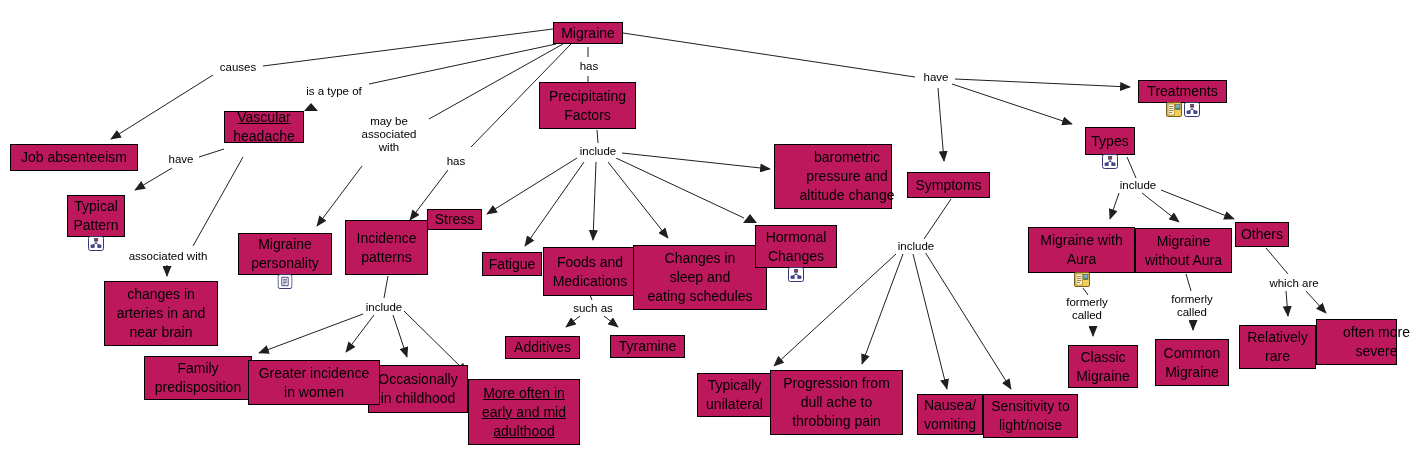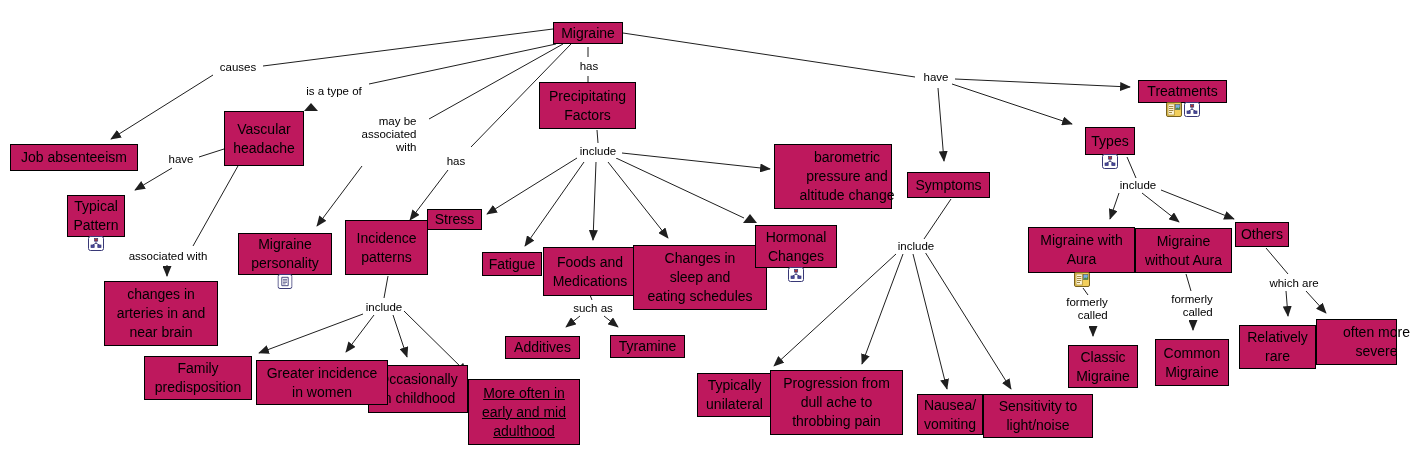--- a/index.html
+++ b/index.html
@@ -10,21 +10,21 @@
   #edges{position:absolute;left:0;top:0;z-index:1;}
   .node{
     position:absolute;z-index:2;box-sizing:border-box;
     display:flex;align-items:center;justify-content:center;
     background:#be185d;border:1px solid #000000;color:#000;
     font-size:14px;line-height:19px;text-align:center;white-space:pre;
   }
   .link-label{
     position:absolute;z-index:3;transform:translateX(-50%);
     background:#ffffff;color:#000;padding:0 2px;
-    font-size:11.5px;line-height:13px;text-align:right;white-space:pre;
+    font-size:11.5px;line-height:13px;text-align:center;white-space:pre;
   }
   .icon-row{
     position:absolute;z-index:4;transform:translateX(-50%);
     display:flex;gap:2px;
   }
   .res-icon{display:block;line-height:0;cursor:pointer;}
   .res-icon svg{display:block;}
 </style>
 </head>
 <body>
@@ -130,21 +130,21 @@
     </g>
 
     <g>
       <line x1="1266" y1="248" x2="1288" y2="274"></line>
       <line x1="1286" y1="291" x2="1288" y2="316" marker-end="url(#arr)"></line>
       <line x1="1306" y1="291" x2="1326" y2="313" marker-end="url(#arr)"></line>
     </g>
   </svg>
 <div class="node" style="left: 553px; top: 22px; width: 70px; height: 22px;">Migraine</div>
     <div class="node" style="left: 10px; top: 144px; width: 128px; height: 27px;">Job absenteeism</div>
-    <div class="node" style="left: 224px; top: 111px; width: 80px; height: 55px;">Vascular
+    <div class="node" style="left: 224px; top: 111px; width: 80px; height: 32px; text-decoration: underline;">Vascular
 headache</div>
     <div class="node" style="left: 67px; top: 195px; width: 58px; height: 42px;">Typical
 Pattern</div>
     <div class="icon-row" style="left: 96px; top: 236px;">
       <span class="res-icon">
         <svg width="16" height="15" viewBox="0 0 16 15">
           <rect x="0.5" y="0.5" width="15" height="14" rx="2" fill="#fff" stroke="#383876"></rect>
           <rect x="6.5" y="2.5" width="3.2" height="2.6" fill="#b03434" stroke="#383876" stroke-width="0.7"></rect>
           <path d="M8 5.2v2 M8 7.2L4.6 9 M8 7.2l3.4 1.8" stroke="#383876" stroke-width="0.9"></path>
           <rect x="3" y="9" width="3.2" height="2.6" fill="#4a4aa0" stroke="#383876" stroke-width="0.7"></rect>
@@ -248,35 +248,35 @@
     <div class="node" style="left: 1155px; top: 339px; width: 74px; height: 47px;">Common
 Migraine</div>
     <div class="node" style="left: 1239px; top: 325px; width: 77px; height: 44px;">Relatively
 rare</div>
     <div class="node" style="left: 1316px; top: 319px; width: 81px; height: 46px; padding-left: 40px;">often more
 severe</div>
     <div class="node" style="left: 144px; top: 356px; width: 108px; height: 44px;">Family
 predisposition</div>
     <div class="node" style="left: 368px; top: 365px; width: 100px; height: 48px;">Occasionally
 in childhood</div>
-    <div class="node" style="left: 248px; top: 360px; width: 132px; height: 45px; margin-left: 8px;">Greater incidence
+    <div class="node" style="left: 248px; top: 360px; width: 132px; height: 45px;">Greater incidence
 in women</div>
     <div class="node" style="left: 468px; top: 379px; width: 112px; height: 66px; text-decoration: underline;">More often in
 early and mid
 adulthood</div>
     <div class="node" style="left: 505px; top: 336px; width: 75px; height: 23px;">Additives</div>
     <div class="node" style="left: 610px; top: 335px; width: 75px; height: 23px;">Tyramine</div>
     <div class="node" style="left: 697px; top: 373px; width: 75px; height: 44px;">Typically
 unilateral</div>
     <div class="node" style="left: 770px; top: 370px; width: 133px; height: 65px;">Progression from
 dull ache to
 throbbing pain</div>
     <div class="node" style="left: 917px; top: 394px; width: 66px; height: 41px;">Nausea/
 vomiting</div>
-    <div class="node" style="left: 983px; top: 394px; width: 110px; height: 44px;">Sensitivity to
+    <div class="node" style="left: 983px; top: 394px; width: 95px; height: 44px;">Sensitivity to
 light/noise</div>
     <div class="link-label" style="left: 238px; top: 61px;">causes</div>
     <div class="link-label" style="left: 334px; top: 85px;">is a type of</div>
     <div class="link-label" style="left: 389px; top: 115px;">may be
 associated
 with</div>
     <div class="link-label" style="left: 181px; top: 153px;">have</div>
     <div class="link-label" style="left: 456px; top: 155px;">has</div>
     <div class="link-label" style="left: 589px; top: 60px;">has</div>
     <div class="link-label" style="left: 598px; top: 145px;">include</div>

